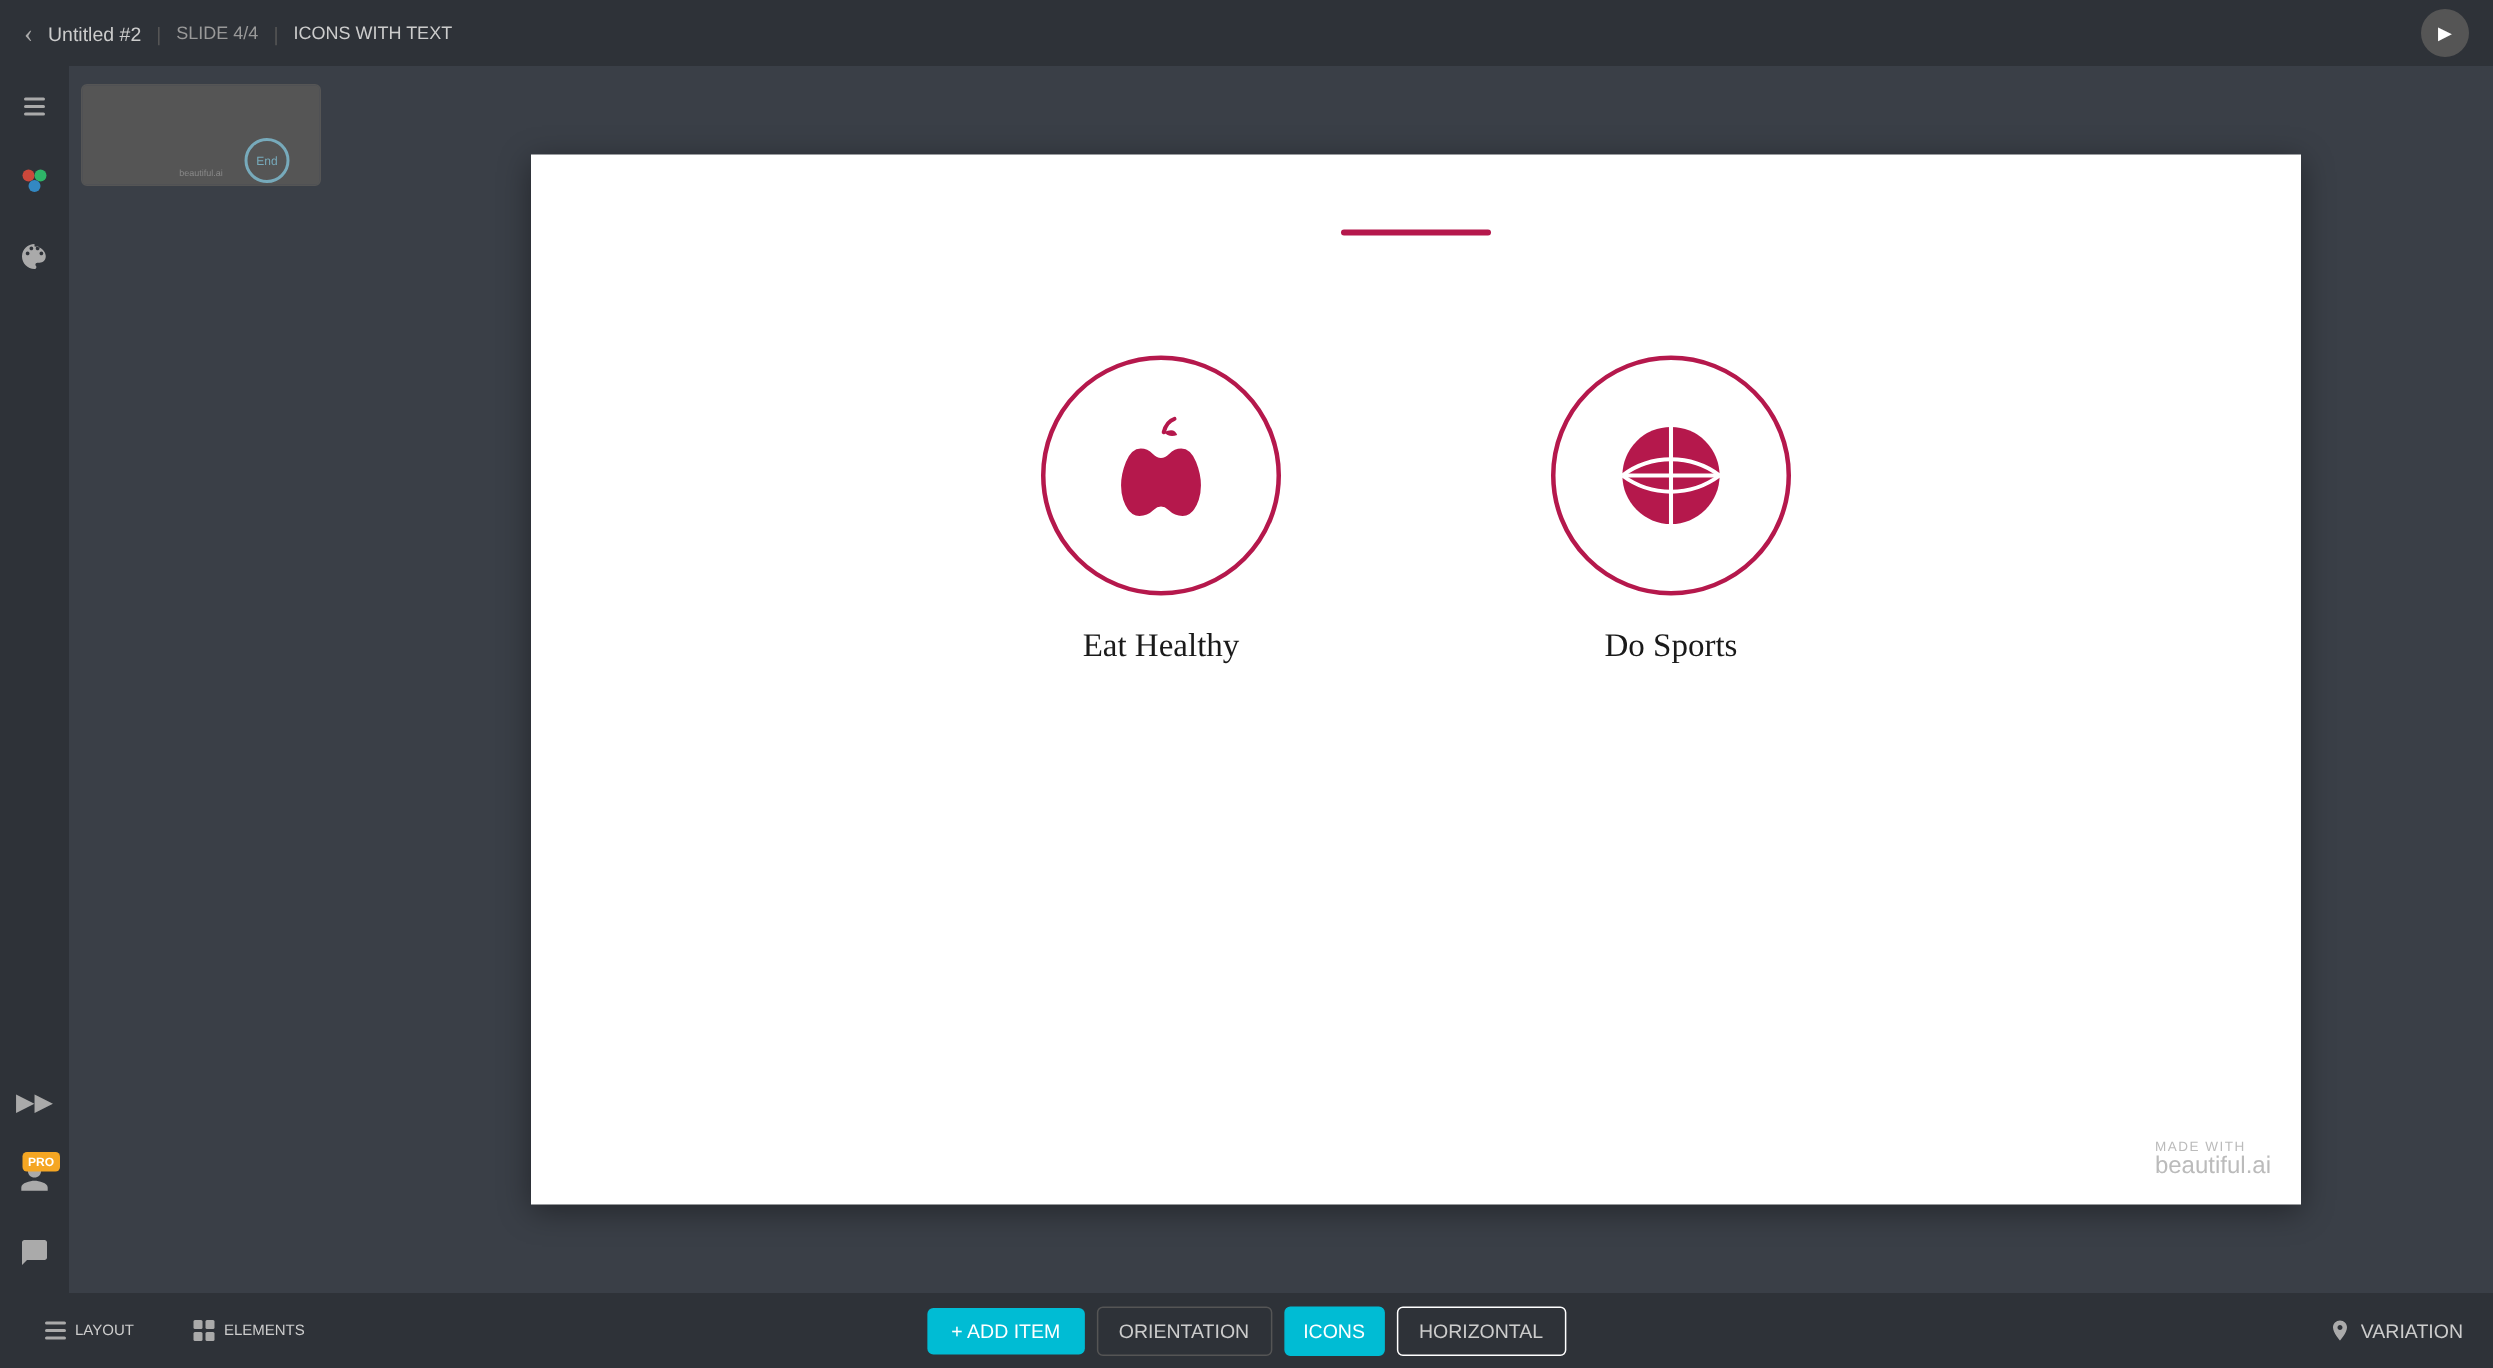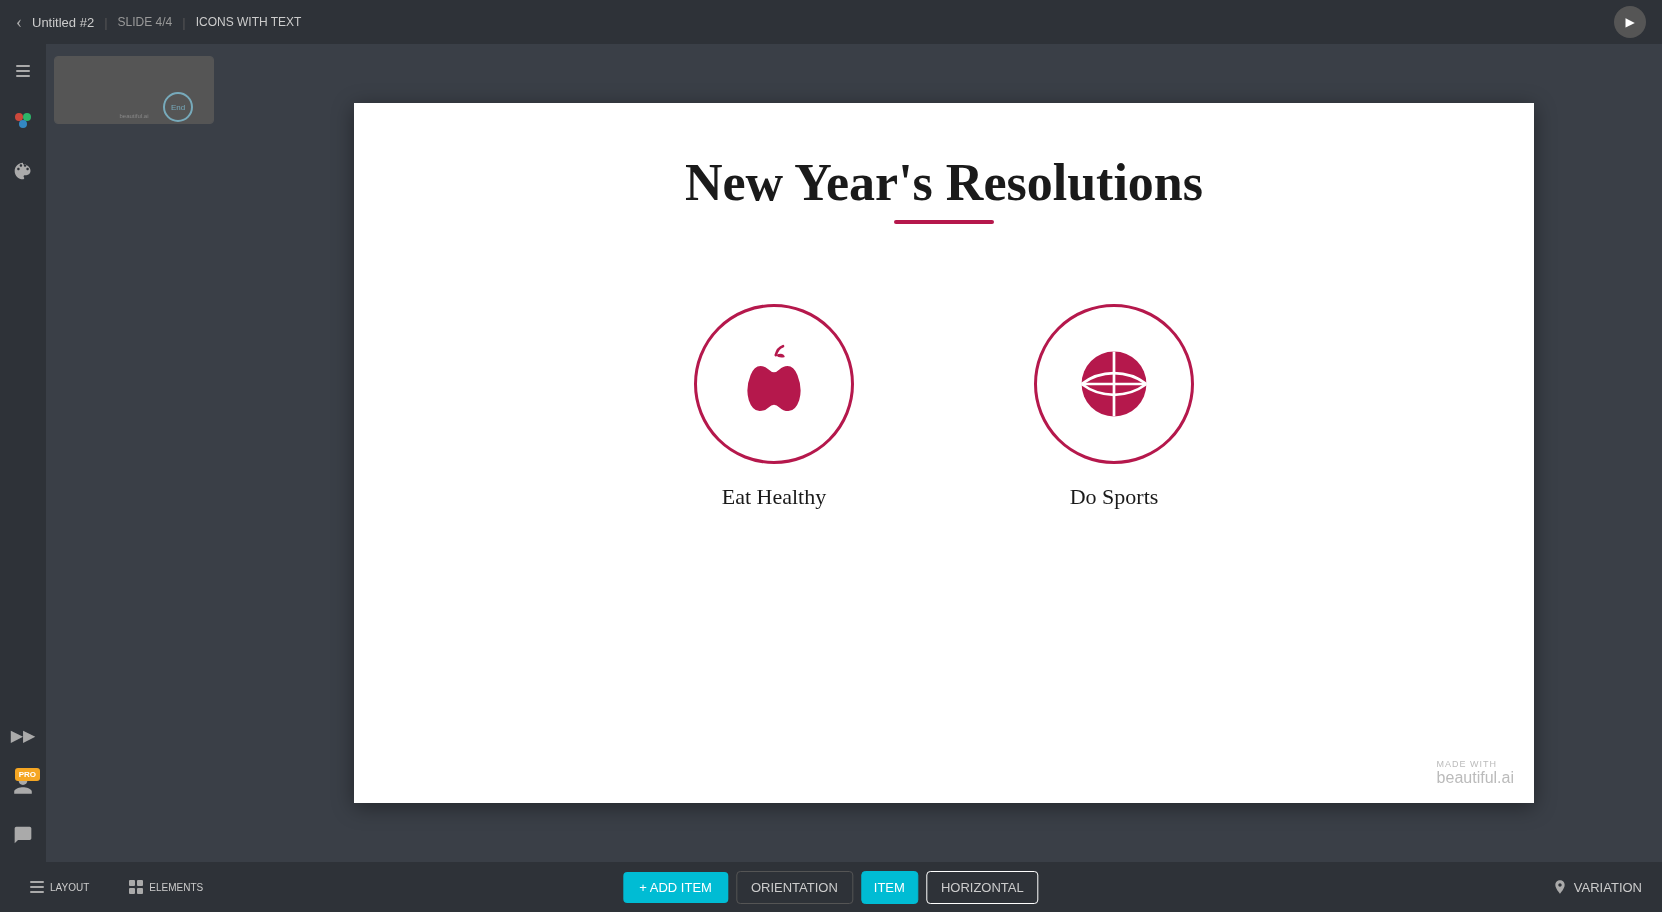--- a/index.html
+++ b/index.html
@@ -446,21 +446,20 @@
           <span>End</span>
         </div>
         <div class="thumbnail-watermark">beautiful.ai</div>
       </div>
     </div>
   </div>
 
   <div class="canvas-area">
     <div class="slide-canvas">
 
-      <h1 class="slide-title">New Year's Resolutions</h1>
       <div class="title-underline"></div>
 
       <div class="icons-row">
 
         <div class="icon-item">
           <div class="icon-circle">
             <svg width="90" height="90" viewBox="0 0 100 100" fill="#b5184c">
 
               <path d="M52 18 Q54 10 60 8" stroke="#b5184c" stroke-width="3" fill="none" stroke-linecap="round"></path>
 
@@ -522,21 +521,21 @@
   </div>
 
   <div class="toolbar-center">
     <button class="add-item-btn">
       <span>+ ADD ITEM</span>
     </button>
     <button class="orientation-btn">
       <span>ORIENTATION</span>
     </button>
     <button class="orientation-auto">
-      <span>ITEM</span>
+      <span>ICONS</span>
     </button>
     <button class="orientation-horizontal">
       <span>HORIZONTAL</span>
     </button>
   </div>
 
   <div class="toolbar-right">
     <svg width="16" height="16" viewBox="0 0 24 24" fill="#aaa">
       <path d="M12 2C8.13 2 5 5.13 5 9c0 5.25 7 13 7 13s7-7.75 7-13c0-3.87-3.13-7-7-7zm0 9.5c-1.38 0-2.5-1.12-2.5-2.5s1.12-2.5 2.5-2.5 2.5 1.12 2.5 2.5-1.12 2.5-2.5 2.5z"></path>
     </svg>

